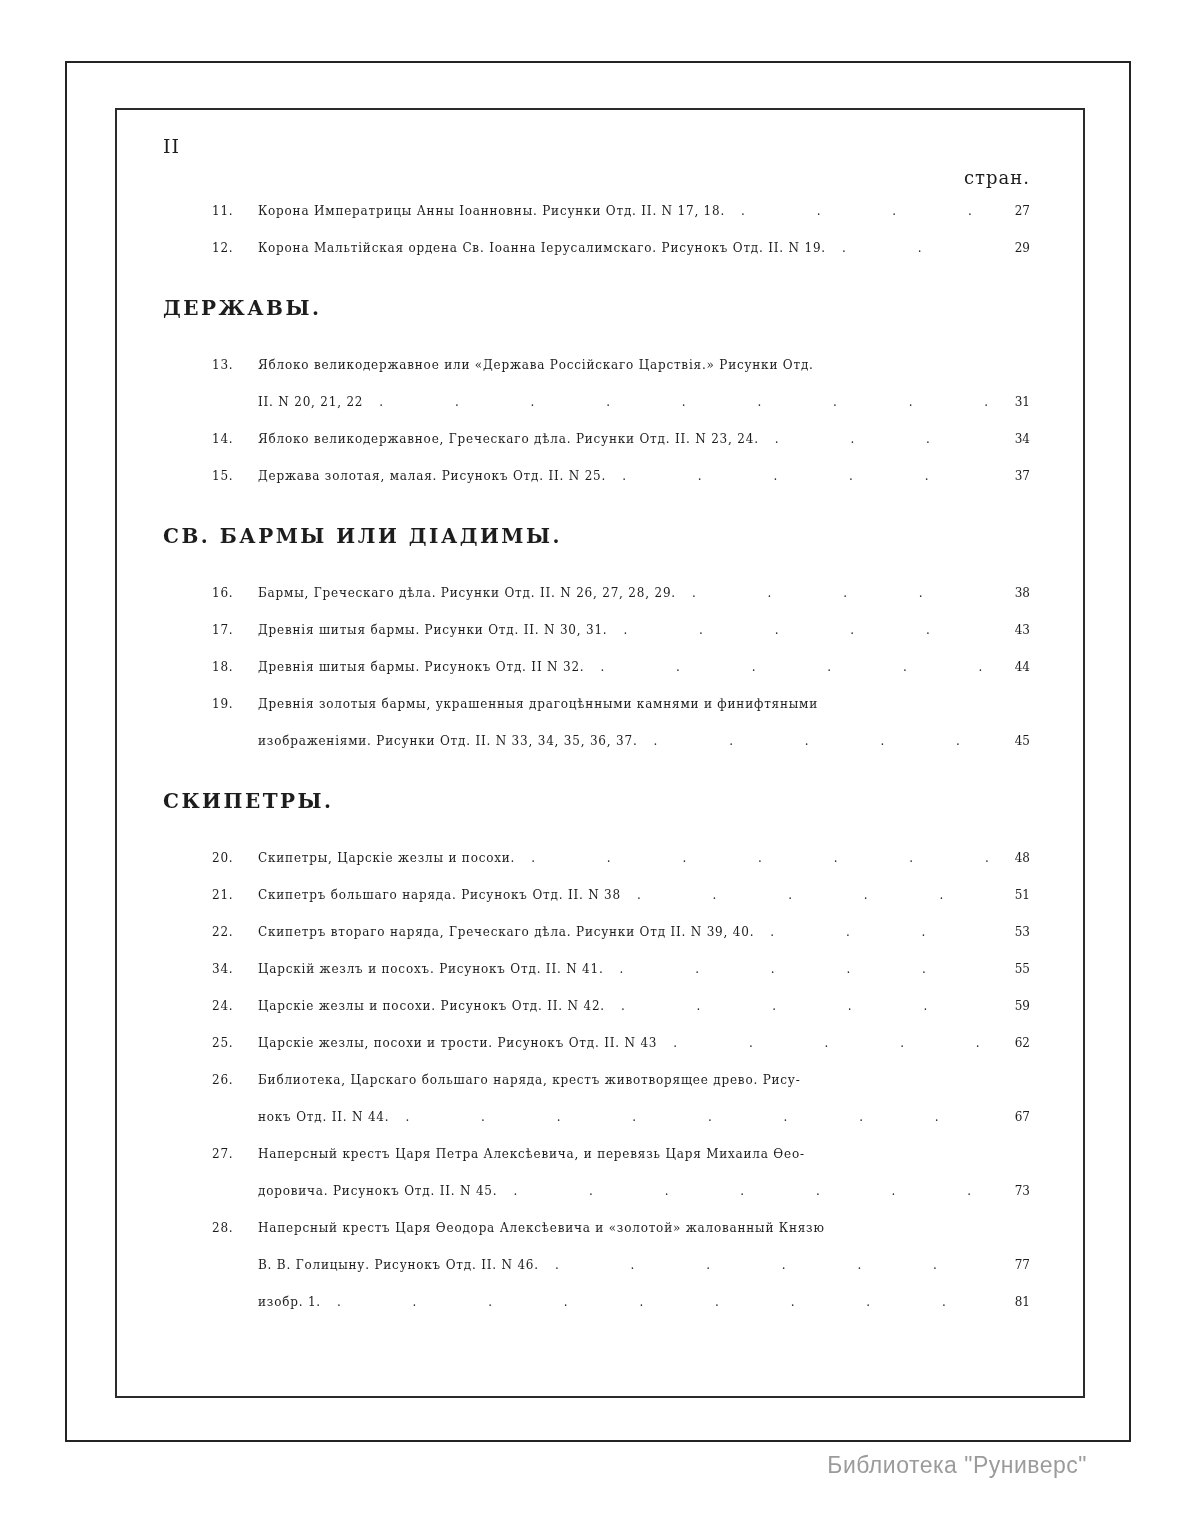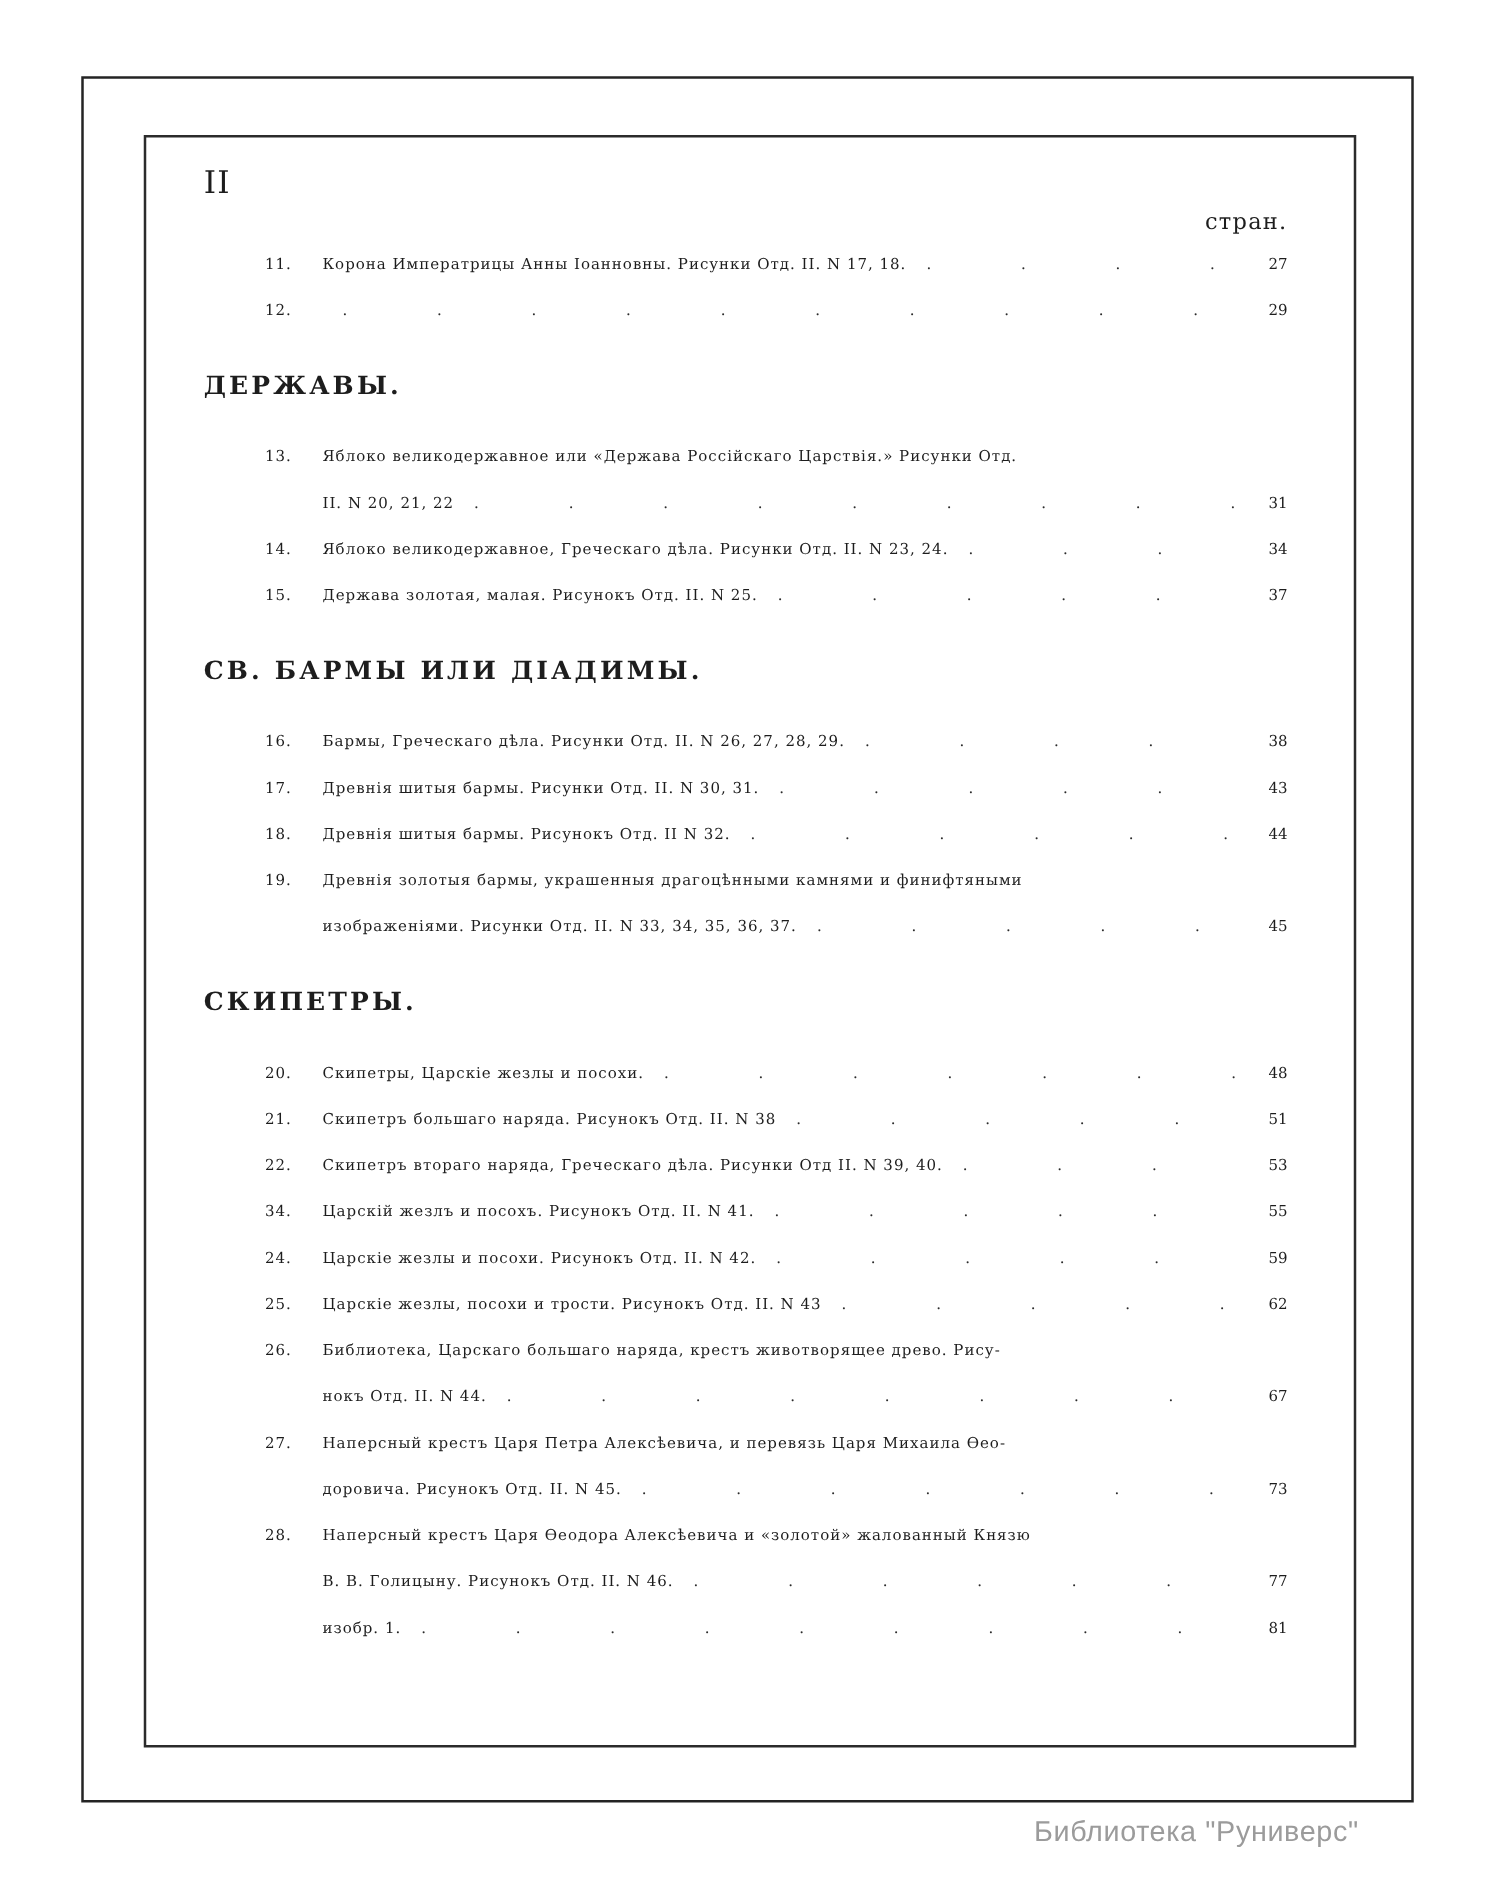--- a/index.html
+++ b/index.html
@@ -26,21 +26,21 @@
     border: 2px solid #2b2b2b;
   }
   .content {
     position: absolute;
     left: 115px; top: 108px;
     width: 970px; height: 1290px;
     padding: 26px 55px 0 48px;
     overflow: hidden;
   }
   .page-marker {
-    font-size: 25px;
+    font-size: 19px;
     letter-spacing: 1px;
     line-height: 24px;
   }
   .col-header-row {
     text-align: right;
     margin-top: 8px;
     font-size: 18px;
     letter-spacing: 1px;
     line-height: 23px;
   }
@@ -103,20 +103,21 @@
           <div class="entry-line">
             <span class="num">11.</span>
             <span class="text">Корона Императрицы Анны Іоанновны. Рисунки Отд. II. N 17, 18.</span>
             <span class="leader">. . . . . . . . . . . . . . . . . . . .</span>
             <span class="page">27</span>
           </div>
         </div>
         <div class="entry">
           <div class="entry-line">
             <span class="num">12.</span>
+            <span class="text">Корона Мальтійская ордена Св. Іоанна Іерусалимскаго. Рисунокъ Отд. II. N 19.</span>
             <span class="leader">. . . . . . . . . . . . . . . . . . . .</span>
             <span class="page">29</span>
           </div>
         </div>
       </div>
       <div class="section-heading">ДЕРЖАВЫ.</div>
       <div class="section-entries">
         <div class="entry">
           <div class="entry-line">
             <span class="num">13.</span>

